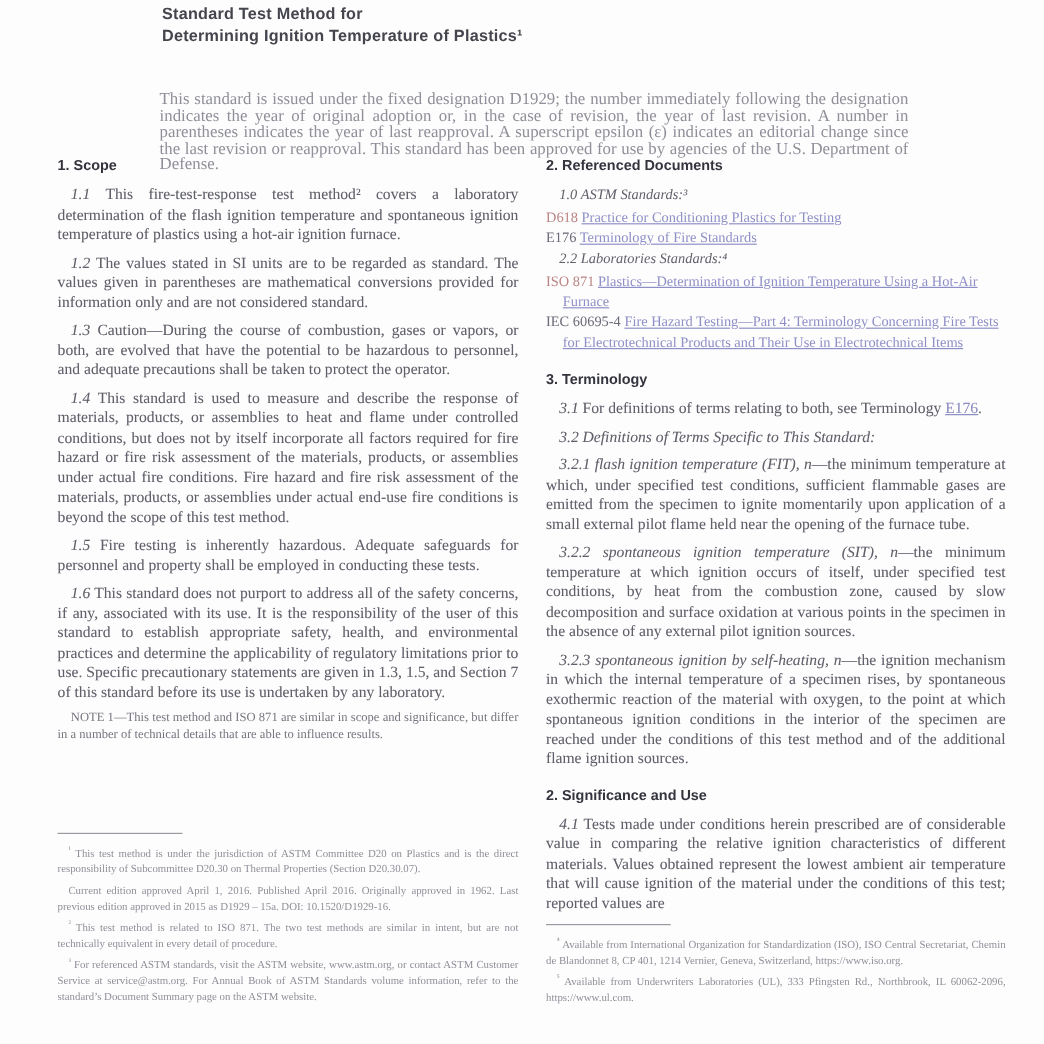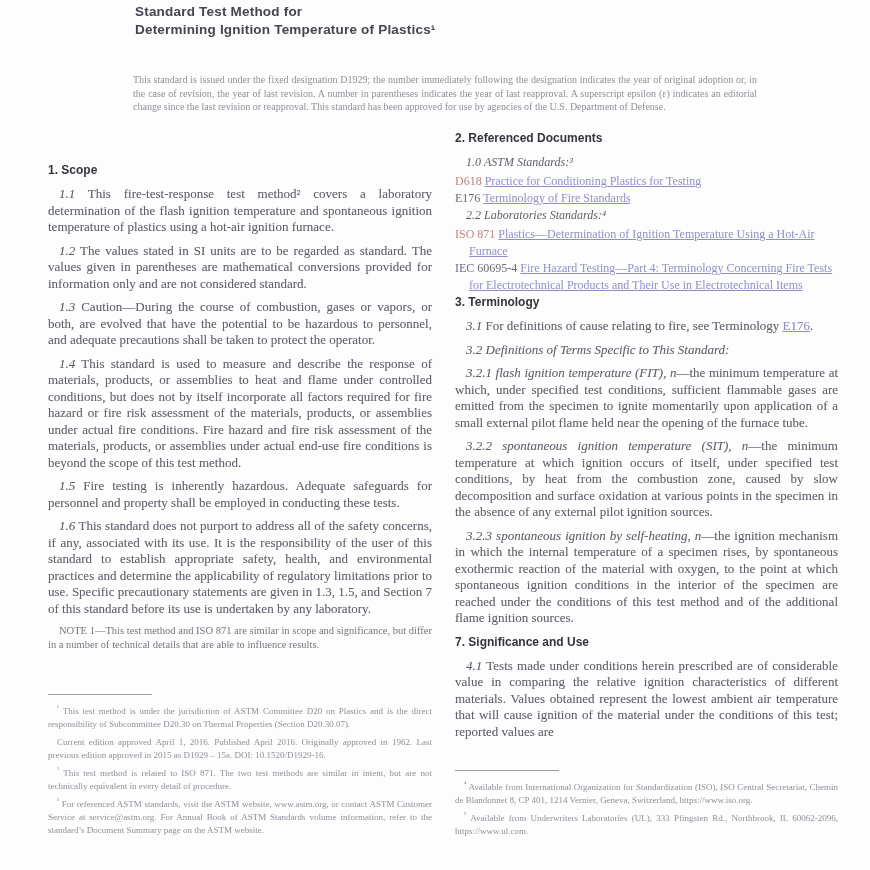--- a/index.html
+++ b/index.html
@@ -12,33 +12,33 @@
   }
   
   .title-block{position:absolute; left:135px; top:3px; width:620px;}
   .title-line{
     font-family:"Liberation Sans", sans-serif; font-weight:bold;
     font-size:13.5px; line-height:18px; color:var(--title,#45454e);
     letter-spacing:.2px;
   }
   .issuance{
     position:absolute; left:133px; top:63px; width:624px;
-    font-size:10px; line-height:13.5px; text-align:justify;
+    font-size:14px; line-height:13.5px; text-align:justify;
     color:var(--muted,#8f8f99);
   }
   
   .col{position:absolute; top:130px;}
-  .col-left{left:48px; width:384px;margin-top:32px;}
+  .col-left{left:48px; width:384px;}
   .col-right{left:455px; width:383px;}
   h2.sec{
     font-family:"Liberation Sans", sans-serif; font-weight:bold;
     font-size:12px; line-height:16px; color:var(--heading,#34343e);
     margin:0 0 8px 0;
   }
-  h2.sec.gap{}
+  h2.sec.gap{margin-top:14px;}
   .body-p{
     font-size:13px; line-height:16.5px; text-align:justify;
     margin:0 0 7px 0; text-indent:11px;
     text-shadow:0 0 .5px rgba(96,96,107,.25);
   }
   .pnum{font-style:italic;}
   .note{
     font-size:10.5px; line-height:14px; text-align:justify;
     margin:4px 0 0 0; text-indent:11px; color:#75757f;
   }
@@ -97,28 +97,28 @@
 
     <p class="grp"><span class="pnum">1.0</span> <i>ASTM Standards:³</i></p>
     <p class="ref"><span class="des des-red">D618</span> <a class="rlink">Practice for Conditioning Plastics for Testing</a></p>
     <p class="ref"><span class="des">E176</span> <a class="rlink">Terminology of Fire Standards</a></p>
 
     <p class="grp"><span class="pnum">2.2</span> <i>Laboratories Standards:⁴</i></p>
     <p class="ref"><span class="des des-red">ISO 871</span> <a class="rlink">Plastics—Determination of Ignition Temperature Using a Hot-Air Furnace</a></p>
     <p class="ref"><span class="des">IEC 60695-4</span> <a class="rlink">Fire Hazard Testing—Part 4: Terminology Concerning Fire Tests for Electrotechnical Products and Their Use in Electrotechnical Items</a></p>
 
     <h2 class="sec gap">3. Terminology</h2>
-    <p class="body-p"><span class="pnum">3.1</span> <span>For definitions of cause relating to fire, see Terminology</span> <a class="rlink">E176</a><span>.</span></p>
+    <p class="body-p"><span class="pnum">3.1</span> <span>For definitions of terms relating to both, see Terminology</span> <a class="rlink">E176</a><span>.</span></p>
     <p class="body-p"><span class="pnum">3.2</span> <i>Definitions of Terms Specific to This Standard:</i></p>
 
     <p class="body-p"><span class="pnum">3.2.1</span> <i class="term">flash ignition temperature (FIT), n</i><span>—the minimum temperature at which, under specified test conditions, sufficient flammable gases are emitted from the specimen to ignite momentarily upon application of a small external pilot flame held near the opening of the furnace tube.</span></p>
     <p class="body-p"><span class="pnum">3.2.2</span> <i class="term">spontaneous ignition temperature (SIT), n</i><span>—the minimum temperature at which ignition occurs of itself, under specified test conditions, by heat from the combustion zone, caused by slow decomposition and surface oxidation at various points in the specimen in the absence of any external pilot ignition sources.</span></p>
     <p class="body-p"><span class="pnum">3.2.3</span> <i class="term">spontaneous ignition by self-heating, n</i><span>—the ignition mechanism in which the internal temperature of a specimen rises, by spontaneous exothermic reaction of the material with oxygen, to the point at which spontaneous ignition conditions in the interior of the specimen are reached under the conditions of this test method and of the additional flame ignition sources.</span></p>
 
-    <h2 class="sec gap">7. Significance and Use</h2>
+    <h2 class="sec gap">2. Significance and Use</h2>
     <p class="body-p"><span class="pnum">4.1</span> <span>Tests made under conditions herein prescribed are of considerable value in comparing the relative ignition characteristics of different materials. Values obtained represent the lowest ambient air temperature that will cause ignition of the material under the conditions of this test; reported values are</span></p>
   </div>
 
   <div class="fnblock fnblock-left">
     <hr class="fnrule">
     <p class="fn"><span class="fnm">¹</span> <span>This test method is under the jurisdiction of ASTM Committee D20 on Plastics and is the direct responsibility of Subcommittee D20.30 on Thermal Properties (Section D20.30.07).</span></p>
     <p class="fn"><span class="fnm"></span> <span>Current edition approved April 1, 2016. Published April 2016. Originally approved in 1962. Last previous edition approved in 2015 as D1929 – 15a. DOI: 10.1520/D1929-16.</span></p>
     <p class="fn"><span class="fnm">²</span> <span>This test method is related to ISO 871. The two test methods are similar in intent, but are not technically equivalent in every detail of procedure.</span></p>
     <p class="fn"><span class="fnm">³</span> <span>For referenced ASTM standards, visit the ASTM website, www.astm.org, or contact ASTM Customer Service at service@astm.org. For Annual Book of ASTM Standards volume information, refer to the standard’s Document Summary page on the ASTM website.</span></p>
   </div>

